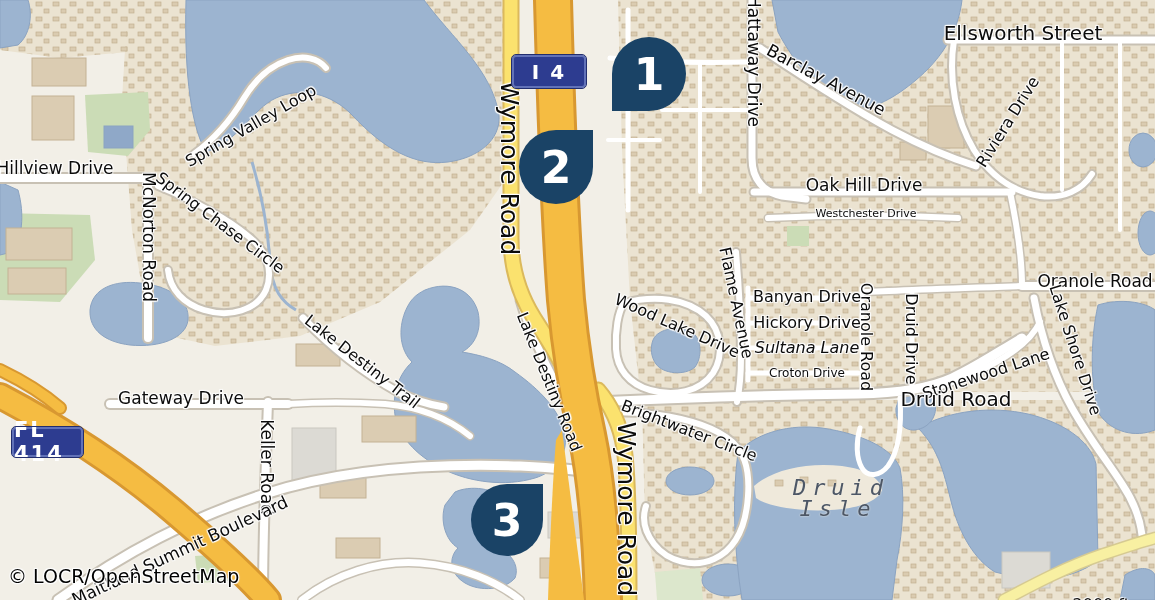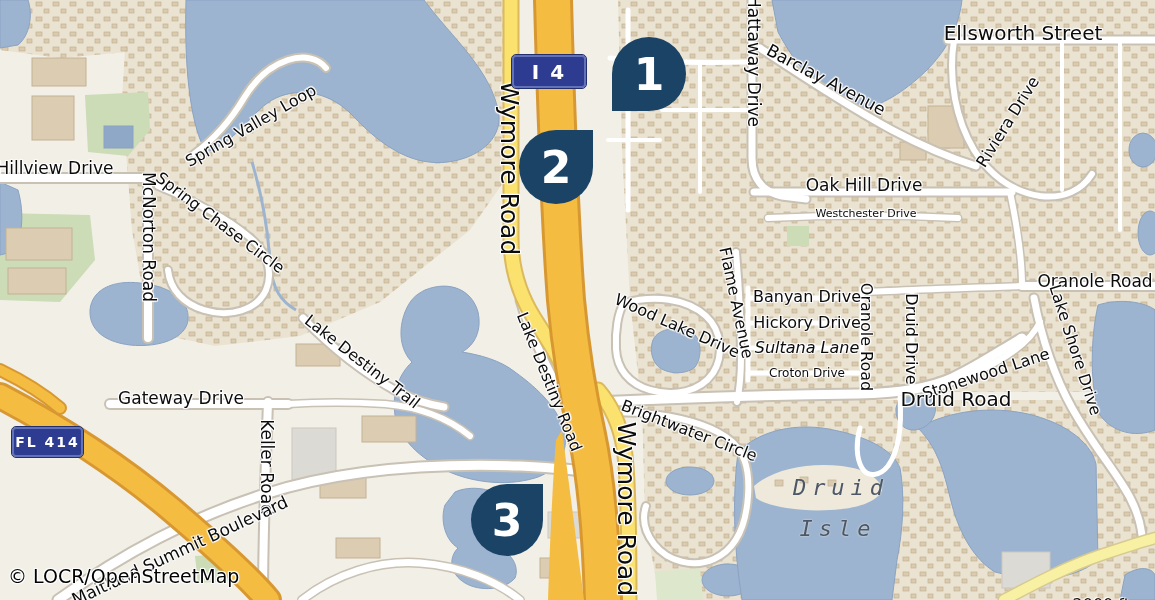--- a/index.html
+++ b/index.html
@@ -16,21 +16,21 @@
       text-shadow:0 0 2px #f2efe7;margin-left:21px;}
   .marker{position:absolute;width:74px;height:74px;background:#1A4366;color:#fff;
       display:flex;align-items:center;justify-content:center;
       font-size:44px;font-weight:bold;z-index:30;}
   .tip-bl{border-radius:50% 50% 50% 0;}
   .tip-tr{border-radius:50% 0 50% 50%;}
   .shield{position:absolute;background:#2D3C90;border:2px solid #6272B8;outline:1px solid #222E6E;
       color:#fff;font-weight:bold;display:flex;align-items:center;justify-content:center;
       border-radius:4px;z-index:25;letter-spacing:2px;}
   #shield-i4{left:512px;top:55px;width:70px;height:29px;font-size:20px;}
-  #shield-fl414{left:12px;top:427px;width:67px;height:26px;font-size:14px;}
+  #shield-fl414{left:12px;top:427px;width:67px;height:26px;font-size:21px;}
   #scalebar{position:absolute;left:952px;top:551px;width:180px;z-index:20;}
   #scalebar .sb-label{text-align:right;font-size:16px;color:#111;padding-right:2px;margin-bottom:2px;
       text-shadow:0 0 2px #fff,1px 1px 1px #fff,-1px -1px 1px #fff;margin-top:44px;}
   #scalebar .sb-bar{height:9px;border-left:2px solid #111;border-right:2px solid #111;border-bottom:2px solid #111;}
   #attribution{position:absolute;left:8px;top:565px;font-size:19px;color:#000;z-index:20;
       text-shadow:0 0 2px #fff,1px 1px 1px #fff,-1px -1px 1px #fff,1px -1px 1px #fff,-1px 1px 1px #fff;}
 </style>
 </head>
 <body>
 
@@ -238,21 +238,21 @@
   <div class="rl" style="left:807px;top:348px;font-size:16px;font-style:italic;">Sultana Lane</div>
   <div class="rl" style="left:807px;top:373px;font-size:12px;">Croton Drive</div>
   <div class="rl" style="left:736px;top:303px;font-size:16px;--rot:78deg;">Flame Avenue</div>
   <div class="rl" style="left:677px;top:326px;font-size:16px;--rot:24deg;">Wood Lake Drive</div>
   <div class="rl" style="left:986px;top:374px;font-size:16px;--rot:-18deg;">Stonewood Lane</div>
   <div class="rl" style="left:956px;top:399px;font-size:20px;">Druid Road</div>
   <div class="rl" style="left:1075px;top:350px;font-size:16px;--rot:72deg;">Lake Shore Drive</div>
   <div class="rl" style="left:689px;top:431px;font-size:16px;--rot:21deg;">Brightwater Circle</div>
 
   <div class="place" style="left:820px;top:487px;">Druid</div>
-  <div class="place" style="left:817px;top:528px;">Isle</div>
+  <div class="place" style="left:817px;top:508px;">Isle</div>
 
   <div class="shield" id="shield-i4">
     <span>I 4</span>
   </div>
   <div class="shield" id="shield-fl414">
     <span>FL 414</span>
   </div>
 
   <div class="marker tip-bl" style="left:612px;top:37px;">
     <span>1</span>

